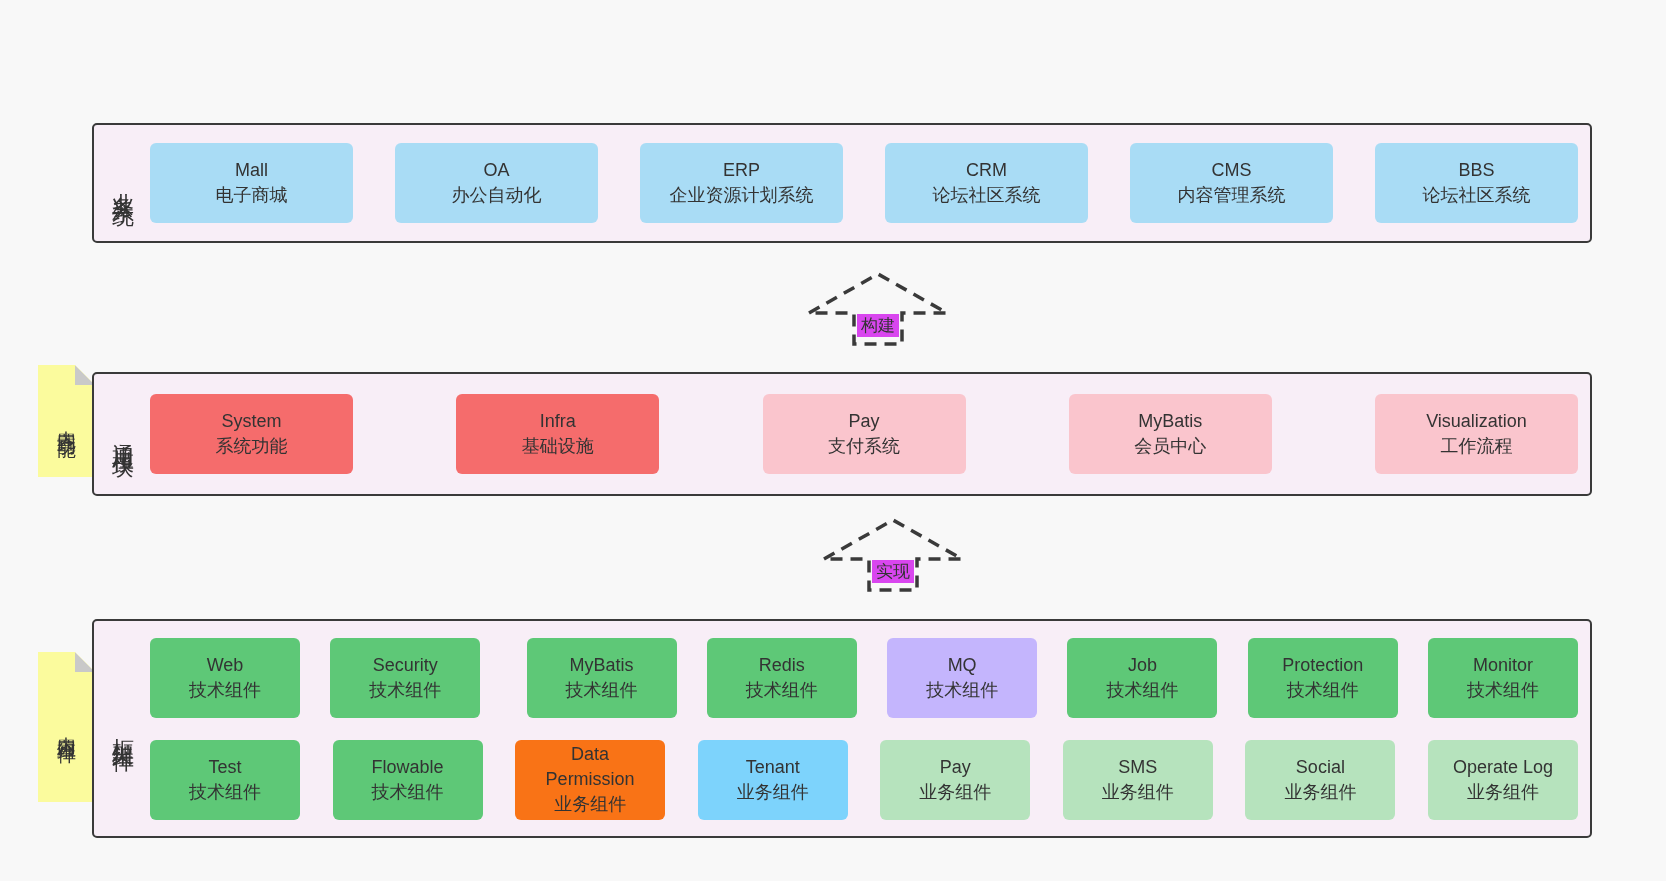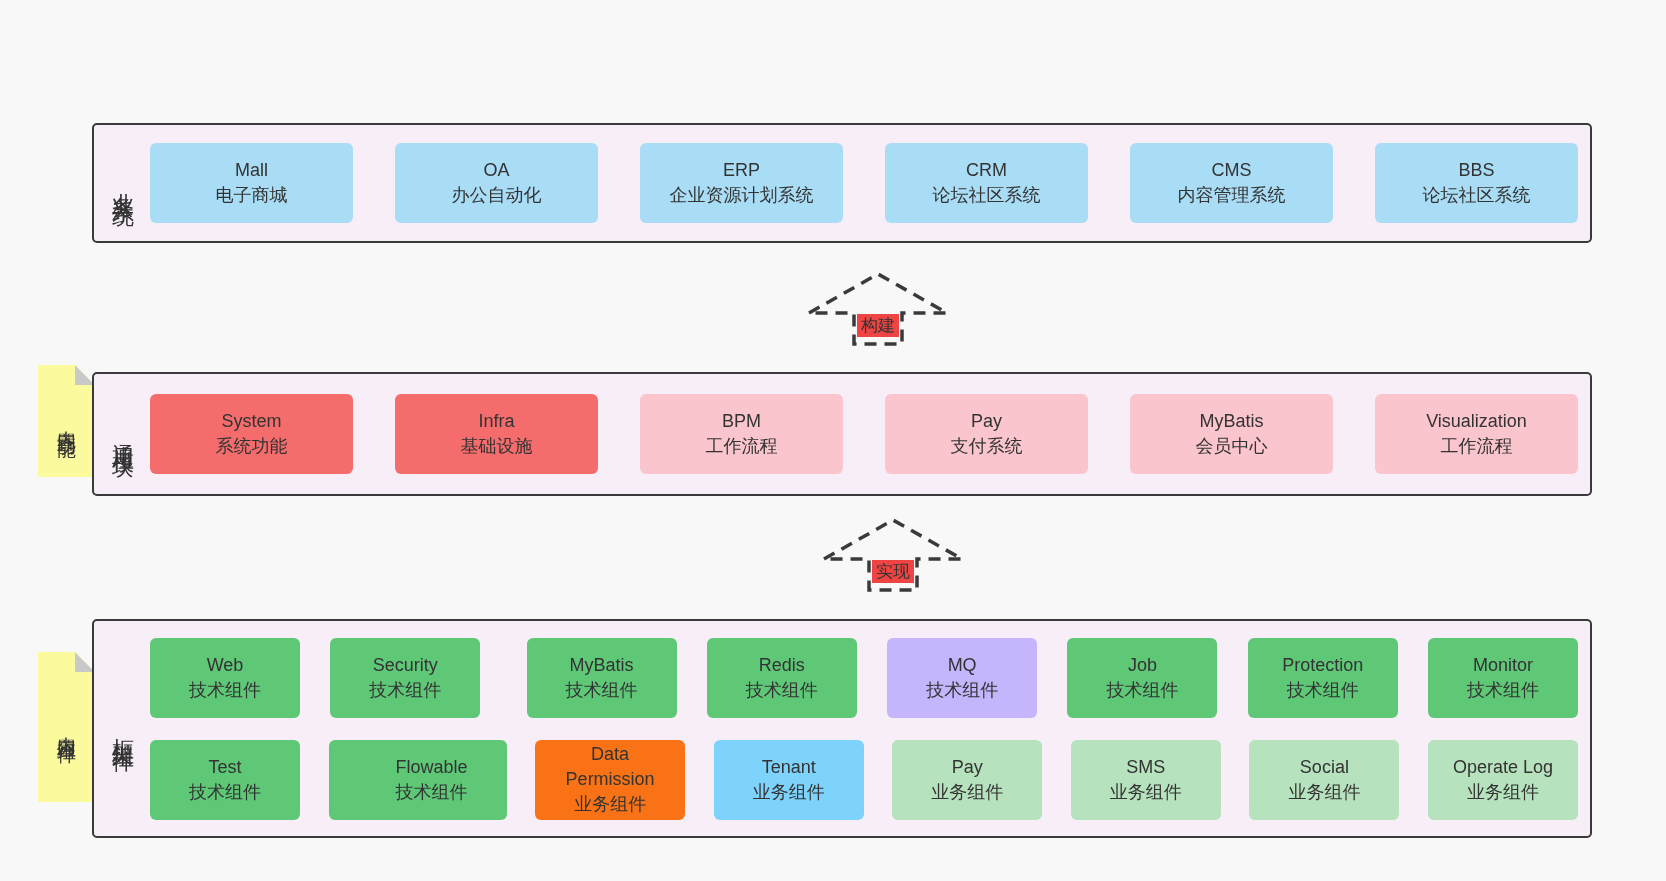--- a/index.html
+++ b/index.html
@@ -49,21 +49,21 @@
     writing-mode:vertical-rl;text-orientation:upright;
     font-size:19px;letter-spacing:3px;color:#333333;white-space:nowrap;
   }
   
   .arrow{position:absolute;width:142px;height:74px;}
   .arrow1{left:807px;top:272px;}
   .arrow2{left:822px;top:518px;}
   .arrow svg{position:absolute;left:0;top:0;}
   .arrow-label{
     position:absolute;left:50%;top:42px;transform:translateX(-50%);
-    background:#ef4444;padding:0 4px;font-size:17px;color:#333333;white-space:nowrap;
+    background:#d946ef;padding:0 4px;font-size:17px;color:#333333;white-space:nowrap;
   }
 </style>
 </head>
 <body>
 
 <div class="canvas">
 
   <div class="note note1">
     <div class="note-fold"></div>
     <span class="note-text">内置功能</span>
@@ -119,24 +119,20 @@
       <div class="row">
         <div class="box bw" style="background: rgb(245, 108, 108);">
             <div class="t">System</div>
             <div class="d">系统功能</div>
           </div>
         <div class="box bw" style="background: rgb(245, 108, 108);">
             <div class="t">Infra</div>
             <div class="d">基础设施</div>
           </div>
         <div class="box bw" style="background: rgb(250, 197, 205);">
-            <div class="t">BPM</div>
-            <div class="d">工作流程</div>
-          </div>
-        <div class="box bw" style="background: rgb(250, 197, 205);">
             <div class="t">Pay</div>
             <div class="d">支付系统</div>
           </div>
         <div class="box bw" style="background: rgb(250, 197, 205);">
             <div class="t">MyBatis</div>
             <div class="d">会员中心</div>
           </div>
         <div class="box bw" style="background: rgb(250, 197, 205);">
             <div class="t">Visualization</div>
             <div class="d">工作流程</div>
@@ -187,21 +183,21 @@
         <div class="box bn" style="background: rgb(94, 200, 119);">
             <div class="t">Monitor</div>
             <div class="d">技术组件</div>
           </div>
       </div>
       <div class="row">
         <div class="box bn" style="background: rgb(94, 200, 119);">
             <div class="t">Test</div>
             <div class="d">技术组件</div>
           </div>
-        <div class="box bn" style="background: rgb(94, 200, 119); padding-left: 28px;">
+        <div class="box bn" style="background: rgb(94, 200, 119);">
             <div class="t">Flowable</div>
             <div class="d">技术组件</div>
           </div>
         <div class="box bn" style="background: #f97316;">
             <div class="t">Data Permission</div>
             <div class="d">业务组件</div>
           </div>
         <div class="box bn" style="background: #7dd3fc;">
             <div class="t">Tenant</div>
             <div class="d">业务组件</div>

